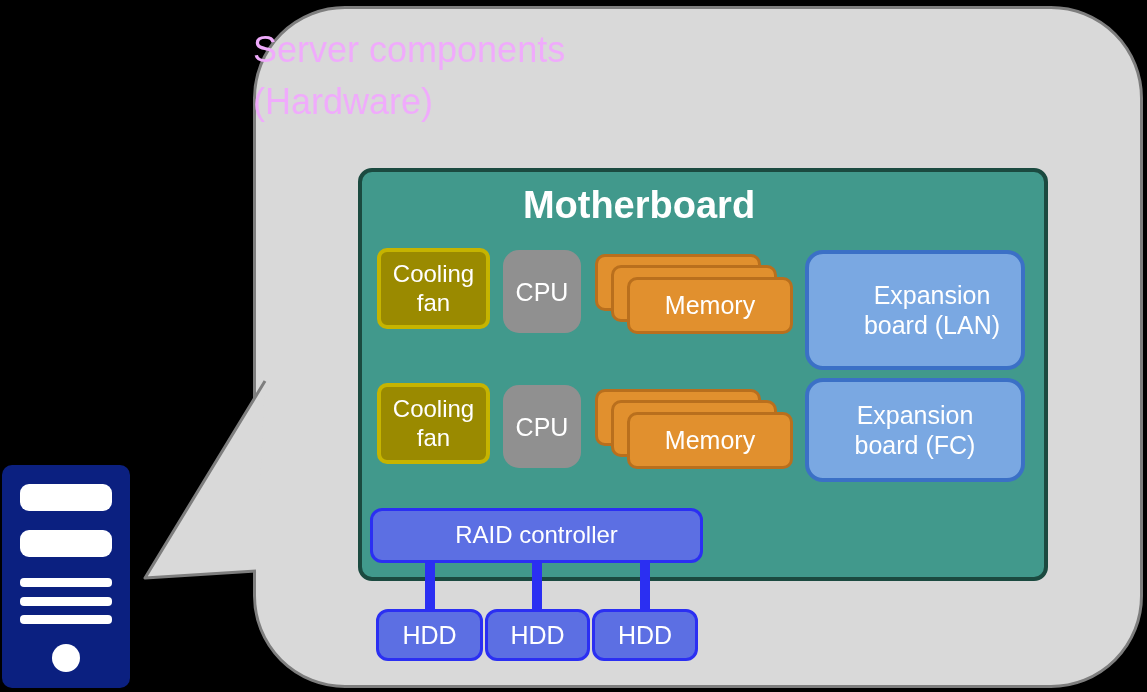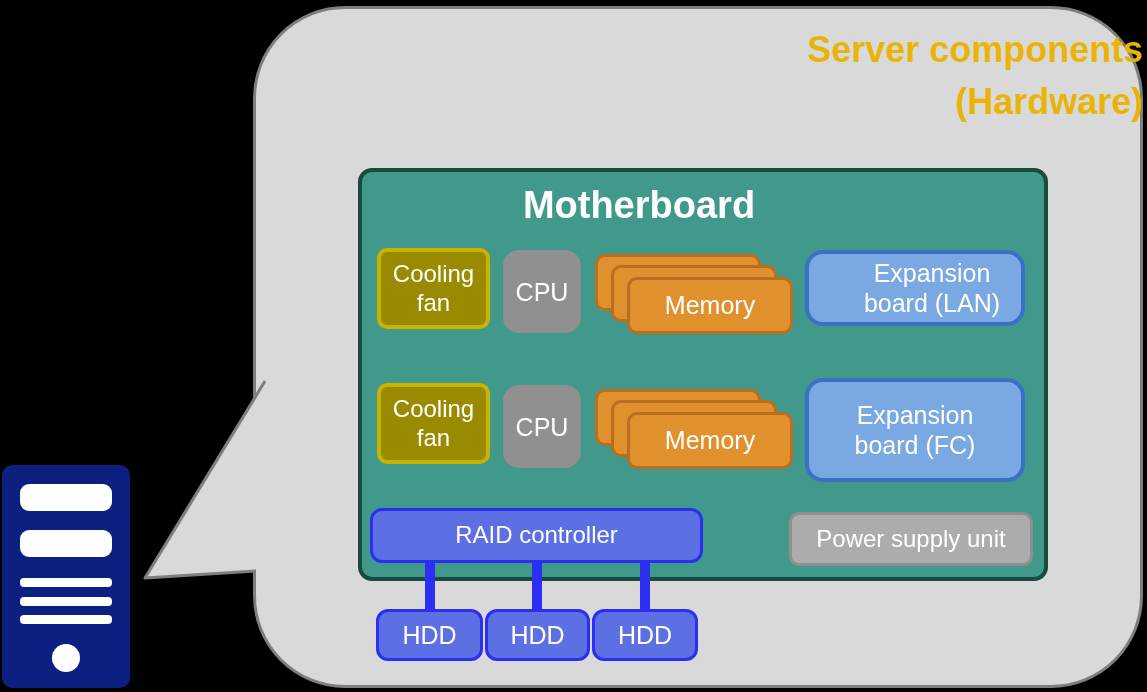--- a/index.html
+++ b/index.html
@@ -10,22 +10,22 @@
   .abs{position:absolute;box-sizing:border-box;}
 
   
   .bubble{
     left:253px;top:6px;width:890px;height:682px;
     background:#D9D9D9;border:3px solid #7E7E7E;border-radius:92px;
   }
   .tail-svg{left:0;top:0;width:1147px;height:692px;pointer-events:none;}
 
   .title{
-    left:253px;top:24px;width:890px;text-align:right;
-    color:#eab308;font-size:36px;font-weight:bold;line-height:52px;
+    left:253px;top:24px;width:890px;text-align:left;
+    color:#f0abfc;font-size:36px;font-weight:normal;line-height:52px;
   }
 
   
   .motherboard{
     left:358px;top:168px;width:690px;height:413px;
     background:#41998C;border:4px solid #1B4A40;border-radius:14px;
   }
   .mb-label{
     left:358px;top:184px;width:562px;text-align:center;
     color:#fff;font-size:38px;font-weight:bold;
@@ -42,21 +42,21 @@
 
   .memstack{width:199px;height:80px;}
   .mem1{left:595px;top:254px;} .mem2{left:595px;top:389px;}
   .memcard{position:absolute;width:166px;height:57px;box-sizing:border-box;
     background:#E1902E;border:3px solid #B96F1D;border-radius:10px;
     display:flex;align-items:center;justify-content:center;color:#fff;font-size:25px;}
   .memcard.c0{left:0;top:0;} .memcard.c1{left:16px;top:11px;} .memcard.c2{left:32px;top:23px;}
 
   .expansion{background:#7AA8E2;border:4px solid #3B70C6;border-radius:18px;
     font-size:25px;width:220px;}
-  .exp1{left:805px;top:250px;height:76px;padding-left:34px;}
+  .exp1{left:805px;top:250px;height:120px;padding-left:34px;}
   .exp2{left:805px;top:378px;height:104px;}
   .expansion .inner{width:180px;}
 
   .raid{left:370px;top:508px;width:333px;height:55px;
     background:#5C6FE3;border:3px solid #2B2FF2;border-radius:12px;font-size:24px;}
   .psu{left:789px;top:512px;width:244px;height:54px;
     background:#ACACAC;border:3px solid #8F8F8F;font-size:24px;}
 
   .connector{width:10px;height:52px;top:560px;background:#2B2FF2;}
   .conn1{left:425px;} .conn2{left:532px;} .conn3{left:640px;}
@@ -122,23 +122,20 @@
       <span>Memory</span>
     </div>
   </div>
   <div class="abs box expansion exp2">
     <span class="inner">Expansion board (FC)</span>
   </div>
 
   <div class="abs box raid">
     <span>RAID controller</span>
   </div>
-  <div class="abs box psu">
-    <span>Power supply unit</span>
-  </div>
 
   <div class="abs connector conn1"></div>
   <div class="abs connector conn2"></div>
   <div class="abs connector conn3"></div>
 
   <div class="abs box hdd hdd1">
     <span>HDD</span>
   </div>
   <div class="abs box hdd hdd2">
     <span>HDD</span>

